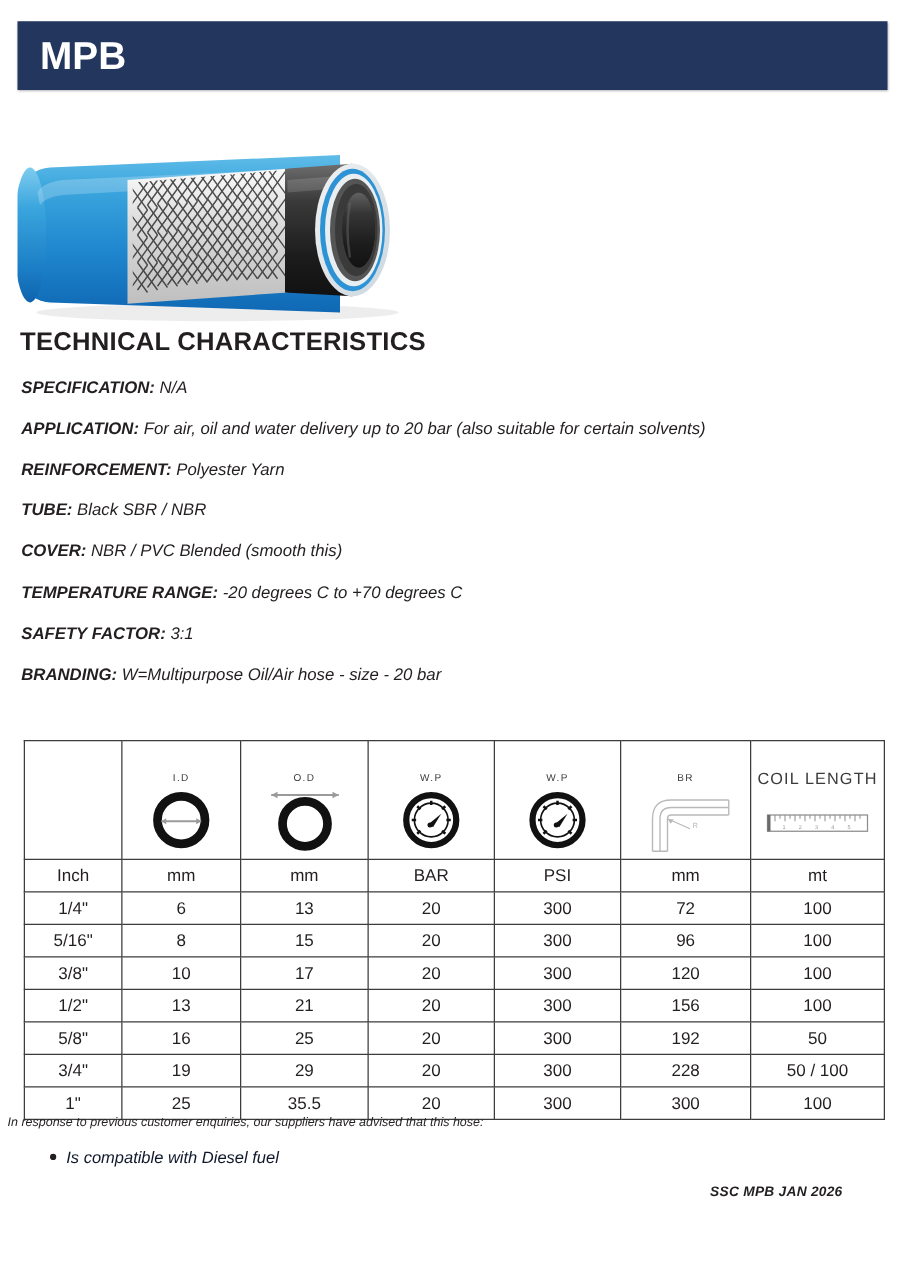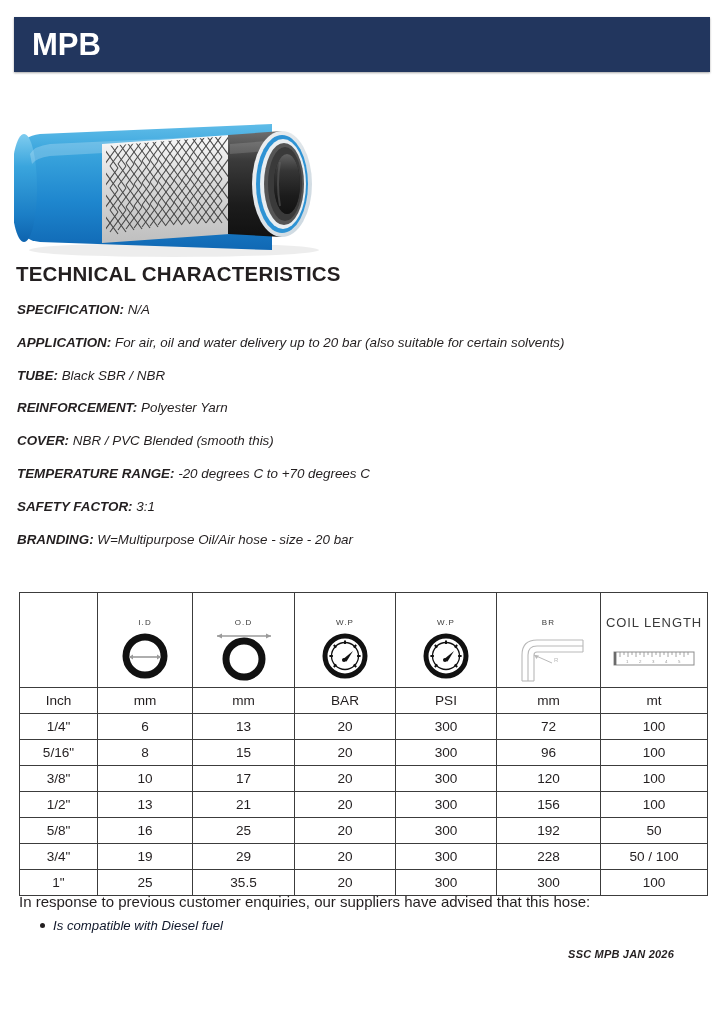--- a/index.html
+++ b/index.html
@@ -111,22 +111,23 @@
     display: flex;
     align-items: center;
     justify-content: center;
     height: 56px;
   }
   .icon-body.ruler { align-items: center; }
 
   
   .note-main {
     position: absolute;
-    left: 19px; top: 893px;
-    font-size: 15px;
+    left: 6px; top: 893px;
+    font-size: 10px;
+    font-style: italic;
     color: #231f20;
     white-space: nowrap;
   }
   .note-bullet {
     position: absolute;
     left: 40px; top: 918px;
     font-size: 13.2px;
     font-style: italic;
     color: #0f172a;
     white-space: nowrap;
@@ -245,26 +246,26 @@
   <div class="specs">
     <div class="spec-row">
       <span class="spec-label">SPECIFICATION:</span>
       <span class="spec-value">N/A</span>
     </div>
     <div class="spec-row">
       <span class="spec-label">APPLICATION:</span>
       <span class="spec-value">For air, oil and water delivery up to 20 bar (also suitable for certain solvents)</span>
     </div>
     <div class="spec-row">
+      <span class="spec-label">REINFORCEMENT:</span>
+      <span class="spec-value">Polyester Yarn</span>
+    </div>
+    <div class="spec-row">
       <span class="spec-label">TUBE:</span>
       <span class="spec-value">Black SBR / NBR</span>
-    </div>
-    <div class="spec-row">
-      <span class="spec-label">REINFORCEMENT:</span>
-      <span class="spec-value">Polyester Yarn</span>
     </div>
     <div class="spec-row">
       <span class="spec-label">COVER:</span>
       <span class="spec-value">NBR / PVC Blended (smooth this)</span>
     </div>
     <div class="spec-row">
       <span class="spec-label">TEMPERATURE RANGE:</span>
       <span class="spec-value">-20 degrees C to +70 degrees C</span>
     </div>
     <div class="spec-row">

